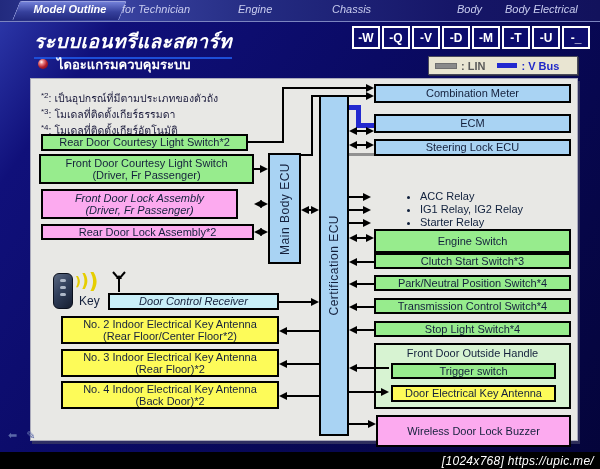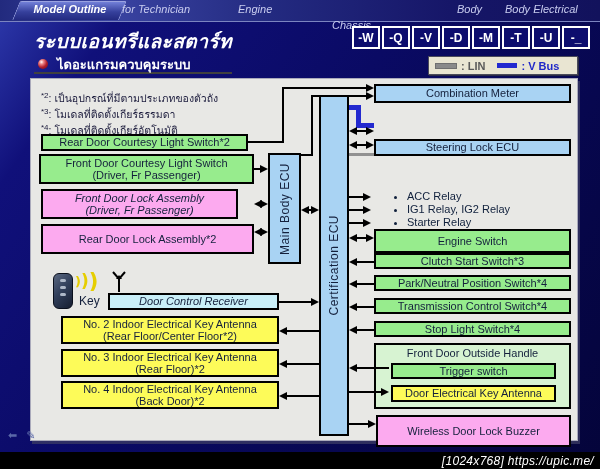--- a/index.html
+++ b/index.html
@@ -19,21 +19,21 @@
   }
   .nav-tab{
     position:absolute;left:16px;top:1px;height:17px;padding:1px 16px 0 16px;
     background:linear-gradient(180deg,#7280d8 0%,#36409c 55%,#232a80 100%);
     transform:skewX(-22deg);border:1px solid #9aa2e0;border-bottom:none;border-radius:2px 2px 0 0;cursor:pointer;
   }
   .nav-tab-label{display:block;transform:skewX(22deg);font-size:11px;font-style:italic;font-weight:bold;color:#ffffff;white-space:nowrap;}
   
   .page-title{
     position:absolute;left:34px;top:26px;font-size:19px;font-weight:bold;font-style:italic;color:#ffffff;
-    border-bottom:2px solid #404040;padding-bottom:16px;letter-spacing:.5px;white-space:nowrap;
+    border-bottom:2px solid #1d4ed8;padding-bottom:1px;letter-spacing:.5px;white-space:nowrap;
   }
   .variant-buttons{position:absolute;right:10px;top:26px;display:flex;gap:2px;}
   .vbtn{
     width:24px;height:19px;background:#0d0d6e;border:2px solid #ffffff;color:#ffffff;
     font-size:12px;font-weight:bold;display:flex;align-items:center;justify-content:center;cursor:pointer;
   }
   
   .bullet-sphere{
     position:absolute;left:38px;top:59px;width:10px;height:10px;border-radius:50%;
     background:radial-gradient(circle at 35% 30%,#ffffff 0%,#e88 22%,#b21e2e 55%,#5e0a14 100%);
@@ -69,21 +69,21 @@
   .cyan{background:#c9eff8;}
   .palegreen{background:#d7f3d2;}
   .vertbox{
     position:absolute;border:2px solid #000;background:#a9d3f3;box-sizing:border-box;
     display:flex;align-items:center;justify-content:center;
   }
   .vertbox span{
     writing-mode:vertical-rl;transform:rotate(180deg);
     font-size:12px;color:#14203c;white-space:nowrap;letter-spacing:.5px;
   }
-  .relay-list{position:absolute;left:362px;top:112px;margin:0;padding:0 0 0 14px;font-size:11px;color:#10203c;}
+  .relay-list{position:absolute;left:375px;top:112px;margin:0;padding:0 0 0 14px;font-size:11px;color:#10203c;}
   .relay-list li{margin:0 0 3px 0;line-height:10px;}
   .handle-title{font-size:11px;color:#14203c;position:absolute;top:2px;left:0;right:0;}
   .wh{position:absolute;height:2px;background:#000;}
   .wv{position:absolute;width:2px;background:#000;}
   .gray-line{position:absolute;height:3px;background:#919191;}
   .blue-h{position:absolute;height:5px;background:#2329cf;}
   .blue-v{position:absolute;width:5px;background:#2329cf;}
   .ah{position:absolute;width:0;height:0;border-top:4px solid transparent;border-bottom:4px solid transparent;}
   .ah-r{border-left:8px solid #000;}
   .ah-l{border-right:8px solid #000;}
@@ -107,21 +107,21 @@
 </style>
 </head>
 <body>
 
 <div class="navbar">
   <div class="nav-tab">
     <span class="nav-tab-label">Model Outline</span>
   </div>
   <span class="nav-item" style="left:122px;text-align:center;">for Technician</span>
   <span class="nav-item" style="left:238px;">Engine</span>
-  <span class="nav-item" style="left:332px;margin-top:16px;">Chassis</span>
+  <span class="nav-item" style="left:332px;">Chassis</span>
   <span class="nav-item" style="left:457px;">Body</span>
   <span class="nav-item" style="left:505px;">Body Electrical</span>
 </div>
 
 <div class="page-title">ระบบเอนทรีและสตาร์ท</div>
 <div class="variant-buttons">
   <div class="vbtn">-W</div>
   <div class="vbtn">-Q</div>
   <div class="vbtn">-V</div>
   <div class="vbtn">-D</div>
@@ -152,33 +152,36 @@
     <div>Rear Door Courtesy Light Switch*2</div>
   </div>
   <div class="dbox green" style="left:8px;top:75px;width:215px;height:30px;">
     <div>Front Door Courtesy Light Switch</div>
       <div>(Driver, Fr Passenger)</div>
   </div>
   <div class="dbox pink" style="left:10px;top:110px;width:197px;height:30px;font-style:italic;">
     <div>Front Door Lock Assembly</div>
       <div>(Driver, Fr Passenger)</div>
   </div>
-  <div class="dbox pink" style="left:10px;top:145px;width:213px;height:30px;">
+  <div class="dbox pink" style="left:10px;top:145px;width:213px;height:16px;">
     <div>Rear Door Lock Assembly*2</div>
   </div>
 
   <div class="vertbox" style="left:237px;top:74px;width:33px;height:111px;">
     <span>Main Body ECU</span>
   </div>
   <div class="vertbox" style="left:288px;top:16px;width:30px;height:341px;">
     <span>Certification ECU</span>
   </div>
 
   <div class="dbox blue" style="left:343px;top:5px;width:197px;height:19px;">
     <div>Combination Meter</div>
+  </div>
+  <div class="dbox blue" style="left:343px;top:35px;width:197px;height:19px;">
+    <div>ECM</div>
   </div>
   <div class="dbox blue" style="left:343px;top:60px;width:197px;height:17px;">
     <div>Steering Lock ECU</div>
   </div>
 
   <ul class="relay-list">
     <li>ACC Relay</li>
     <li>IG1 Relay, IG2 Relay</li>
     <li>Starter Relay</li>
   </ul>

